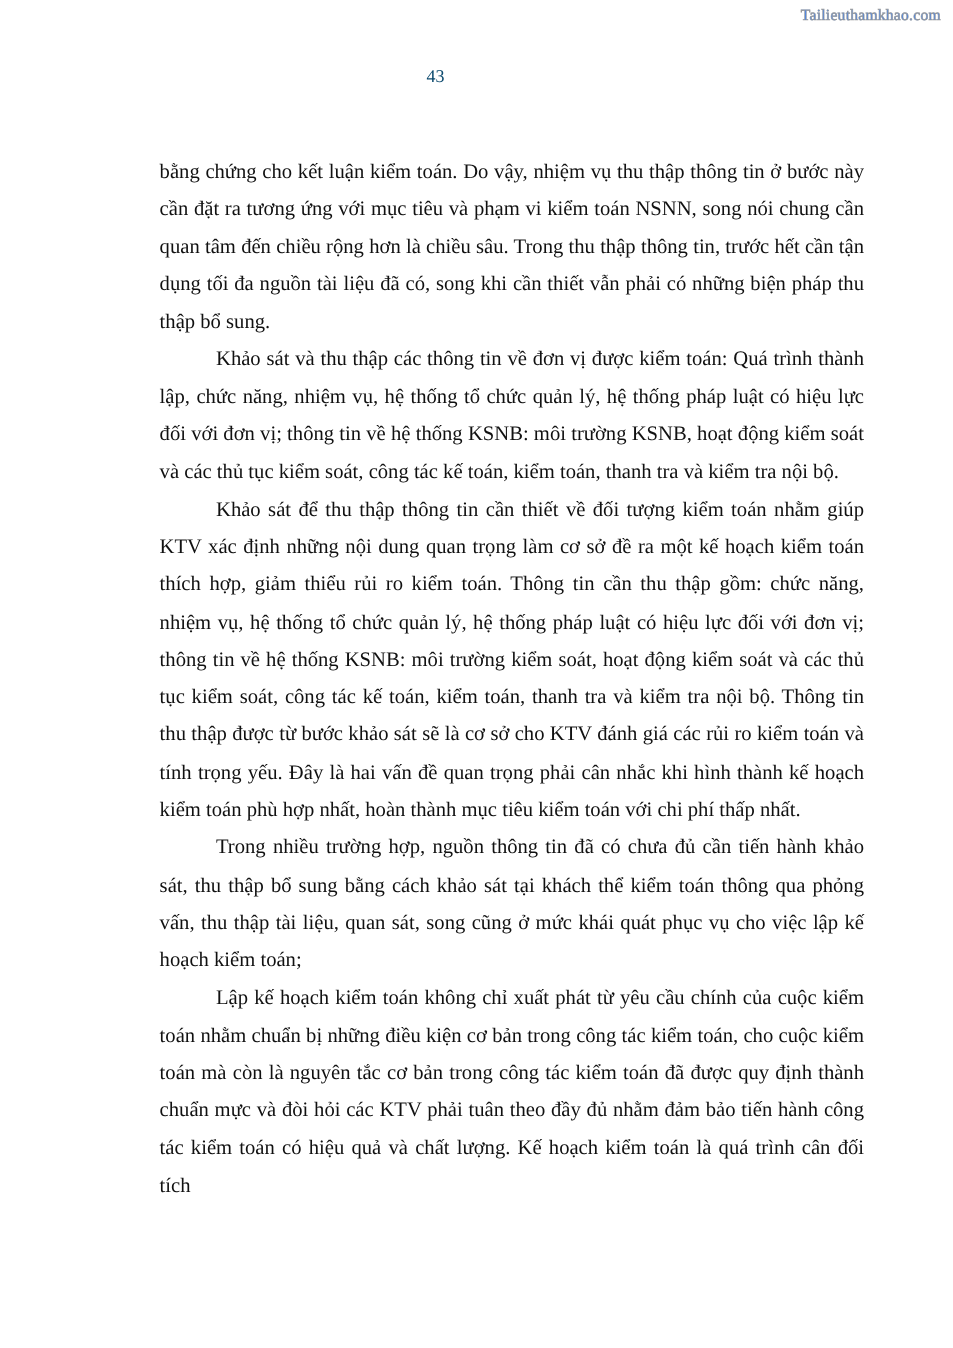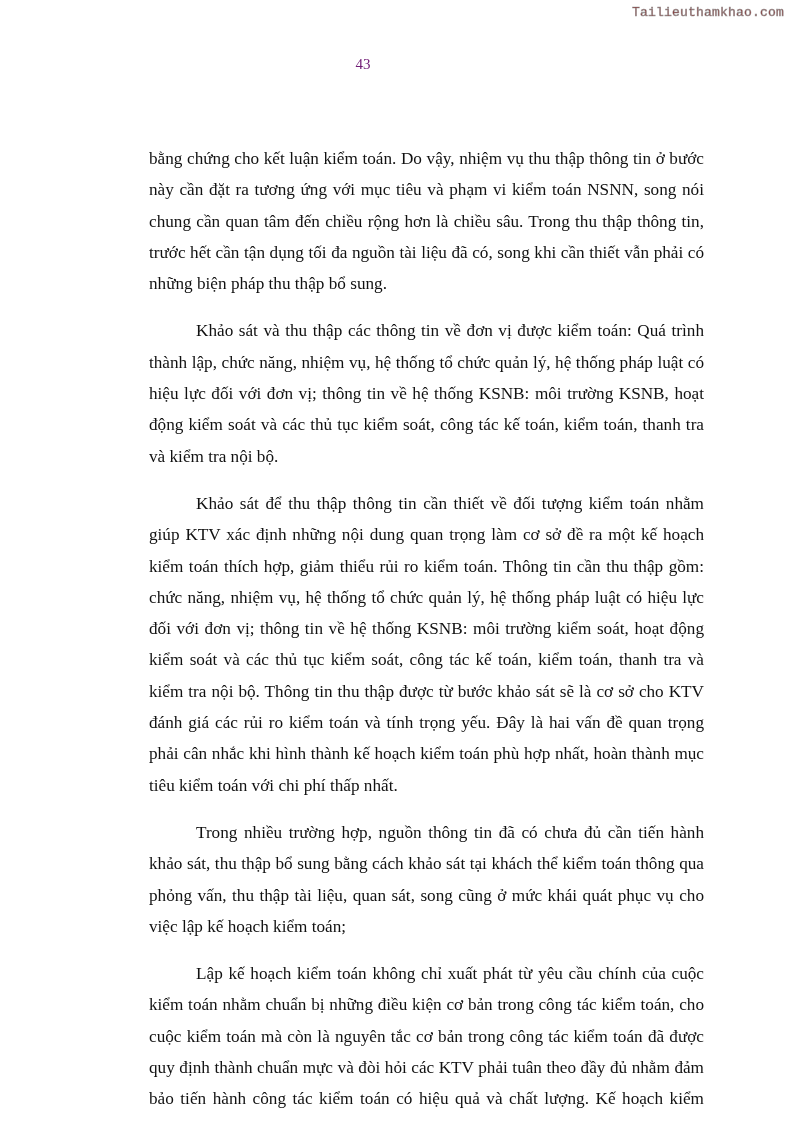--- a/index.html
+++ b/index.html
@@ -12,46 +12,46 @@
       height: 1123px;
       position: relative;
       overflow: hidden;
       font-family: "Liberation Serif", "DejaVu Serif", serif;
       color: #111111;
     }
     .watermark {
       position: absolute;
       top: 5px;
       right: 10px;
-      font-family: Liberation Mono, monospace;
+      font-family: Liberation Serif, serif;
       font-size: 13px;
-      color: #7f1d1d;
+      color: #3b82f6;
       -webkit-text-stroke: 0.6px #9a9a9a;
       letter-spacing: 0.2px;
     }
     .page-number {
       position: absolute;
       top: 56px;
       left: 0;
       width: 726px;
       text-align: center;
       font-size: 15px;
-      color: #701a75;
+      color: #0c4a6e;
     }
     .content {
       position: absolute;
       top: 127px;
       left: 133px;
       width: 587px;
       font-size: 17.2px;
       line-height: 31.3px;
       text-align: justify;
     }
     .content p {
-      margin: 16px;
+      margin: 0;
       padding: 0;
     }
     .content p.indent {
       text-indent: 47px;
     }
     .content p.heading-italic {
       font-style: italic;
       text-indent: 47px;
       text-align: left;
     }

